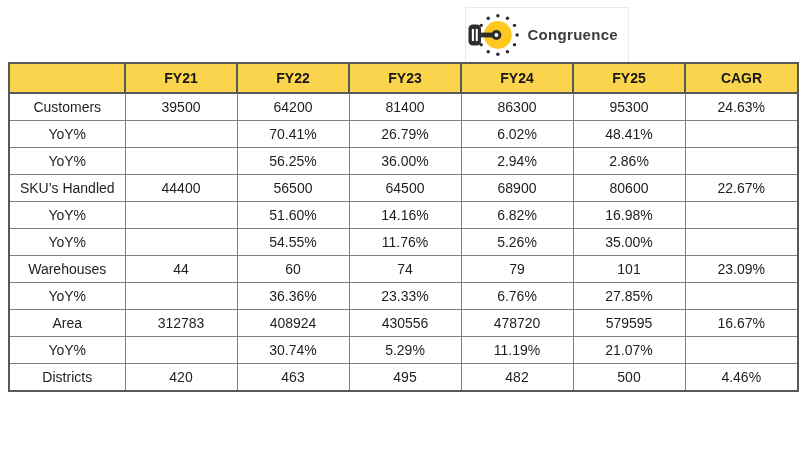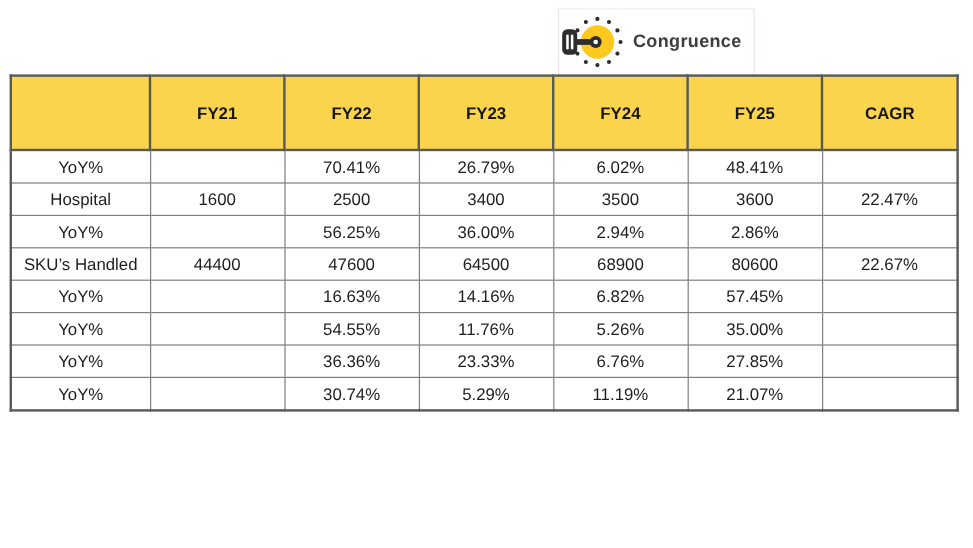--- a/index.html
+++ b/index.html
@@ -35,21 +35,21 @@
     width: 789px;
     border-collapse: collapse;
     table-layout: fixed;
     border: 2px solid var(--border-dark, #595959);
   }
   table.metrics th {
     background: var(--header-bg, #FBD44E);
     border: 2px solid var(--border-dark, #595959);
     height: 28px;
     font-size: 14px; font-weight: 700; color: #171717;
-    padding: 16px;
+    padding: 0;
   }
   table.metrics td {
     border: 1px solid var(--grid, #7f7f7f);
     height: 26px;
     font-size: 14px; font-weight: 400; color: #1e1e1e;
     text-align: center; padding: 0;
     white-space: nowrap; overflow: hidden;
   }
 </style>
 </head>
@@ -105,87 +105,114 @@
           <th>FY21</th>
           <th>FY22</th>
           <th>FY23</th>
           <th>FY24</th>
           <th>FY25</th>
           <th>CAGR</th>
         </tr>
     </thead>
     <tbody>
         <tr>
+          <td>Customers</td>
+          <td>39500</td>
+          <td>64200</td>
+          <td>81400</td>
+          <td>86300</td>
+          <td>95300</td>
+          <td>24.63%</td>
+        </tr>
+        <tr>
           <td>YoY%</td>
           <td></td>
           <td>70.41%</td>
           <td>26.79%</td>
           <td>6.02%</td>
           <td>48.41%</td>
           <td></td>
         </tr>
         <tr>
-          <td>Hospital</td>
-          <td>1600</td>
-          <td>2500</td>
-          <td>3400</td>
-          <td>3500</td>
-          <td>3600</td>
-          <td>22.47%</td>
-        </tr>
-        <tr>
           <td>YoY%</td>
           <td></td>
           <td>56.25%</td>
           <td>36.00%</td>
           <td>2.94%</td>
           <td>2.86%</td>
           <td></td>
         </tr>
         <tr>
           <td>SKU’s Handled</td>
           <td>44400</td>
-          <td>47600</td>
+          <td>56500</td>
           <td>64500</td>
           <td>68900</td>
           <td>80600</td>
           <td>22.67%</td>
         </tr>
         <tr>
           <td>YoY%</td>
           <td></td>
-          <td>16.63%</td>
+          <td>51.60%</td>
           <td>14.16%</td>
           <td>6.82%</td>
-          <td>57.45%</td>
+          <td>16.98%</td>
           <td></td>
         </tr>
         <tr>
           <td>YoY%</td>
           <td></td>
           <td>54.55%</td>
           <td>11.76%</td>
           <td>5.26%</td>
           <td>35.00%</td>
           <td></td>
         </tr>
         <tr>
+          <td>Warehouses</td>
+          <td>44</td>
+          <td>60</td>
+          <td>74</td>
+          <td>79</td>
+          <td>101</td>
+          <td>23.09%</td>
+        </tr>
+        <tr>
           <td>YoY%</td>
           <td></td>
           <td>36.36%</td>
           <td>23.33%</td>
           <td>6.76%</td>
           <td>27.85%</td>
           <td></td>
         </tr>
         <tr>
+          <td>Area</td>
+          <td>312783</td>
+          <td>408924</td>
+          <td>430556</td>
+          <td>478720</td>
+          <td>579595</td>
+          <td>16.67%</td>
+        </tr>
+        <tr>
           <td>YoY%</td>
           <td></td>
           <td>30.74%</td>
           <td>5.29%</td>
           <td>11.19%</td>
           <td>21.07%</td>
           <td></td>
         </tr>
+        <tr>
+          <td>Districts</td>
+          <td>420</td>
+          <td>463</td>
+          <td>495</td>
+          <td>482</td>
+          <td>500</td>
+          <td>4.46%</td>
+        </tr>
       </tbody>
   </table>
 
 </div>
 
 </body></html>

